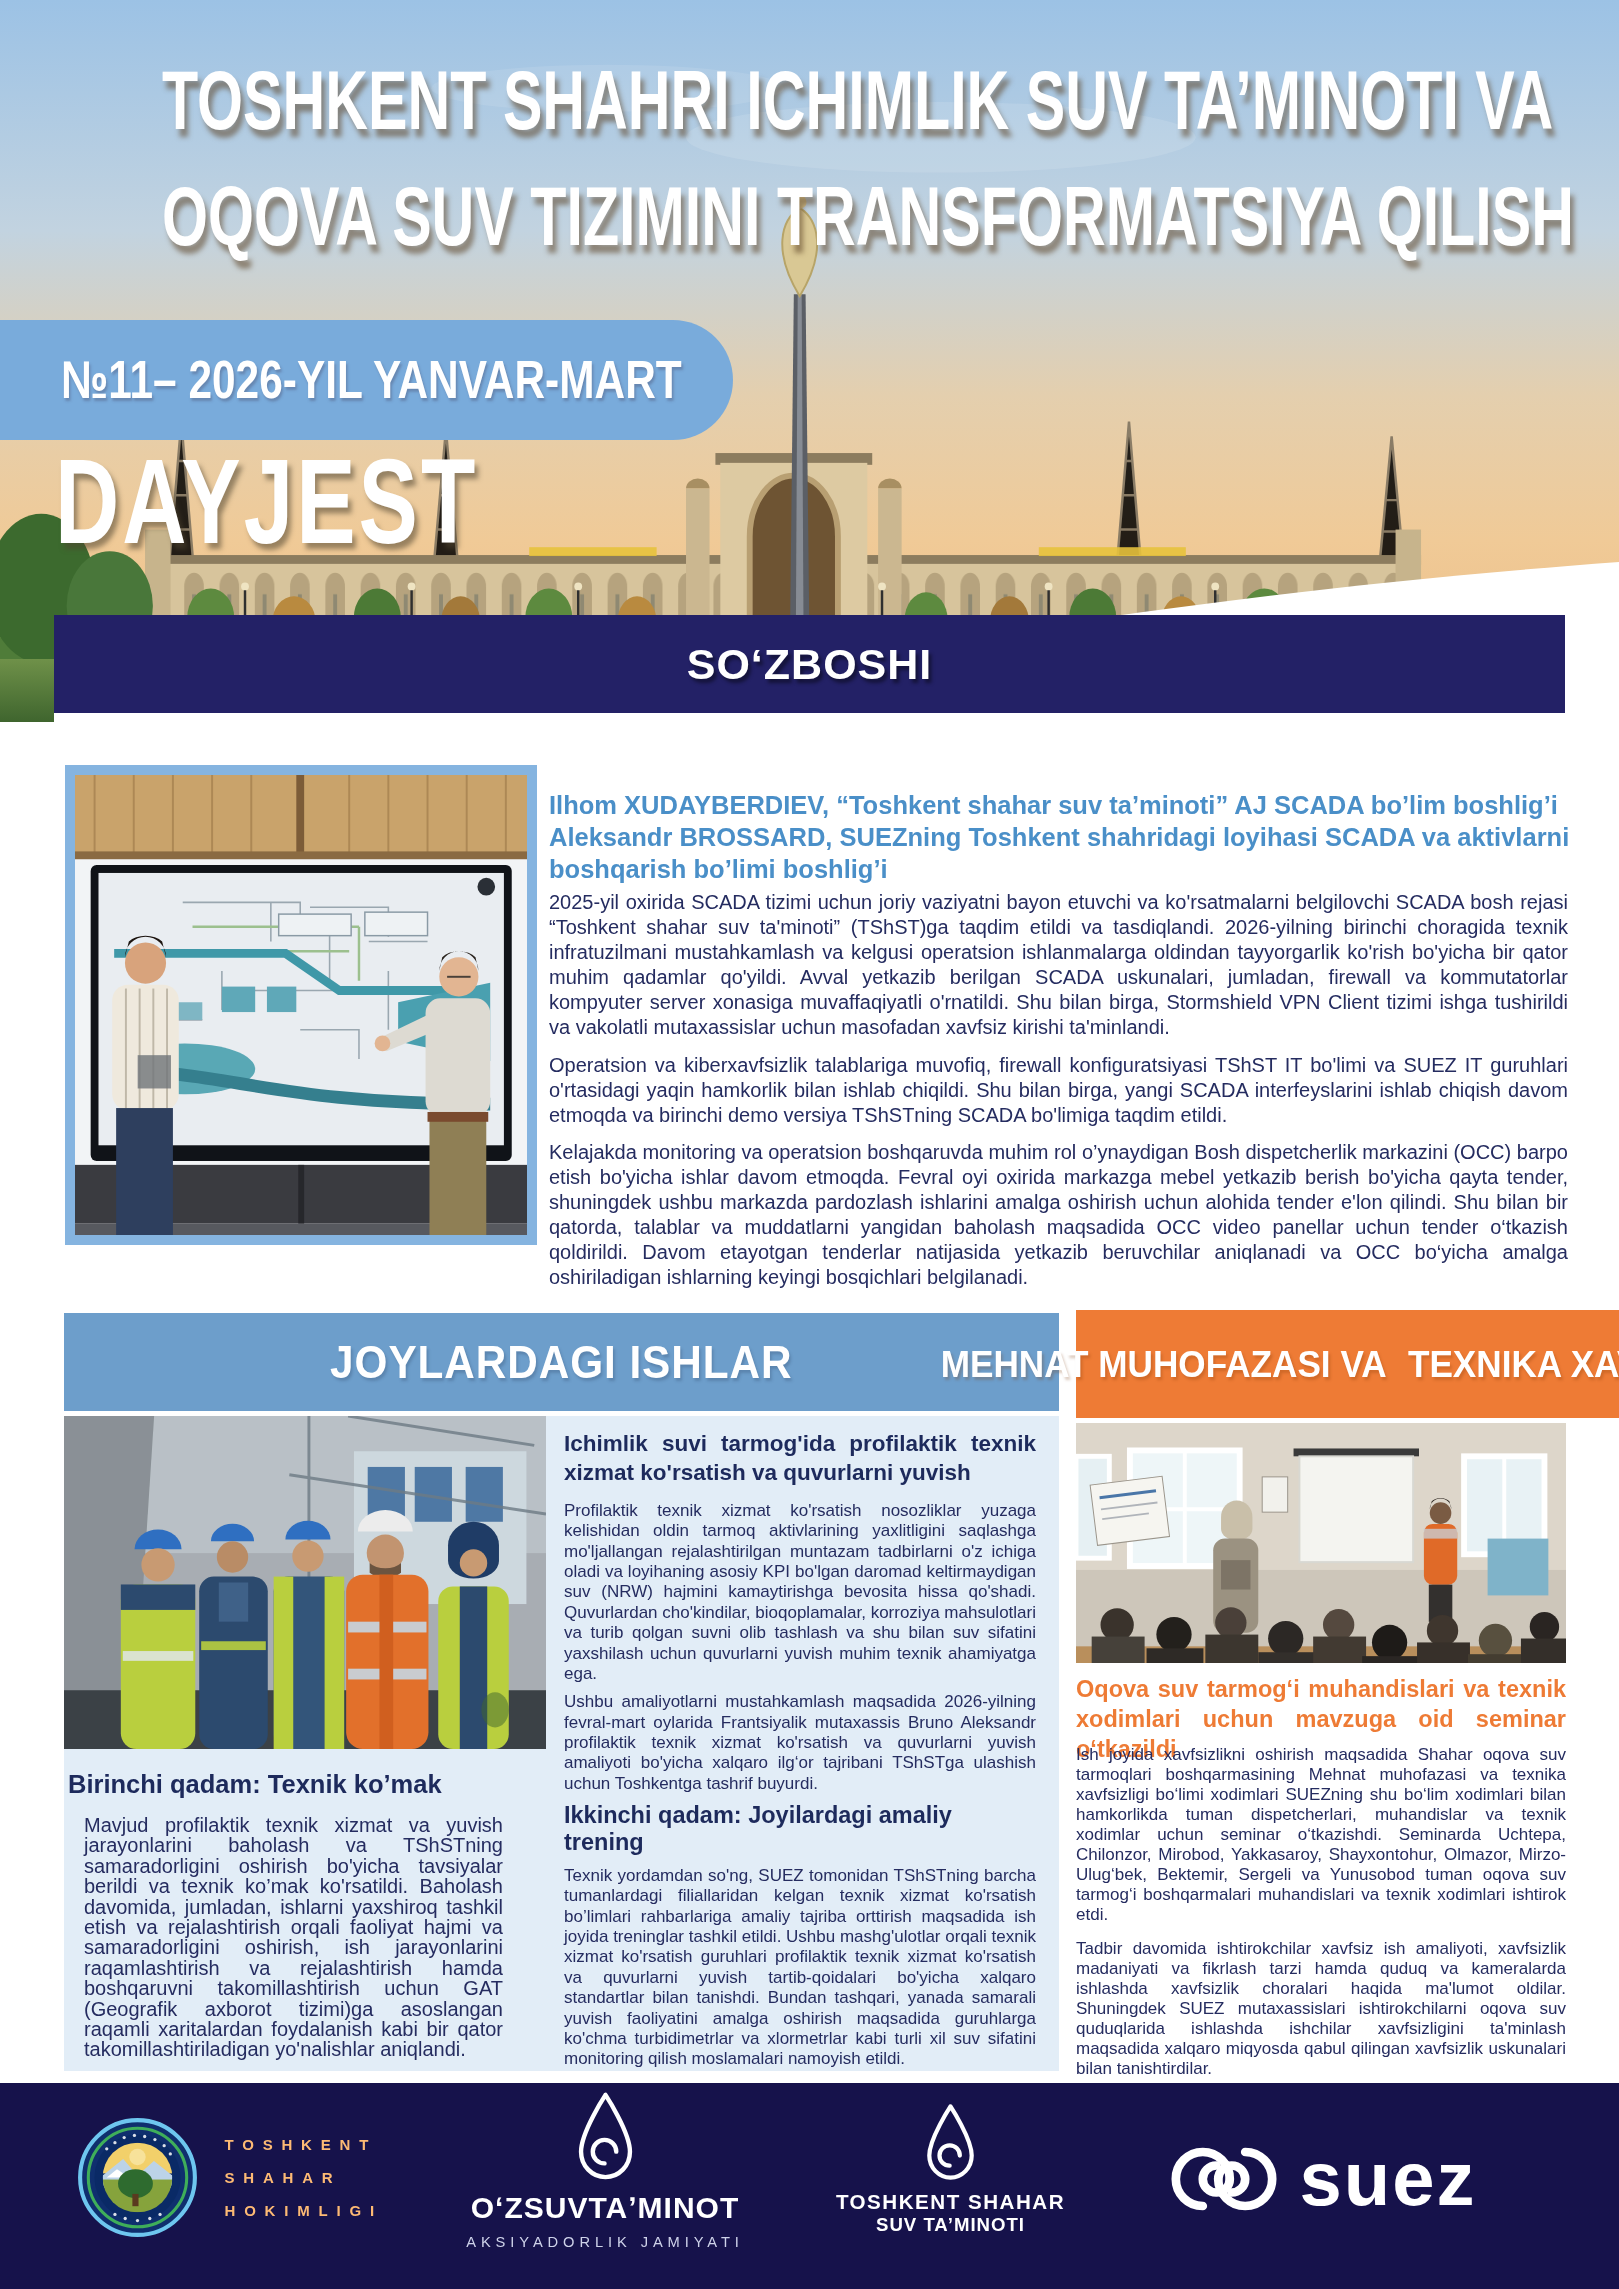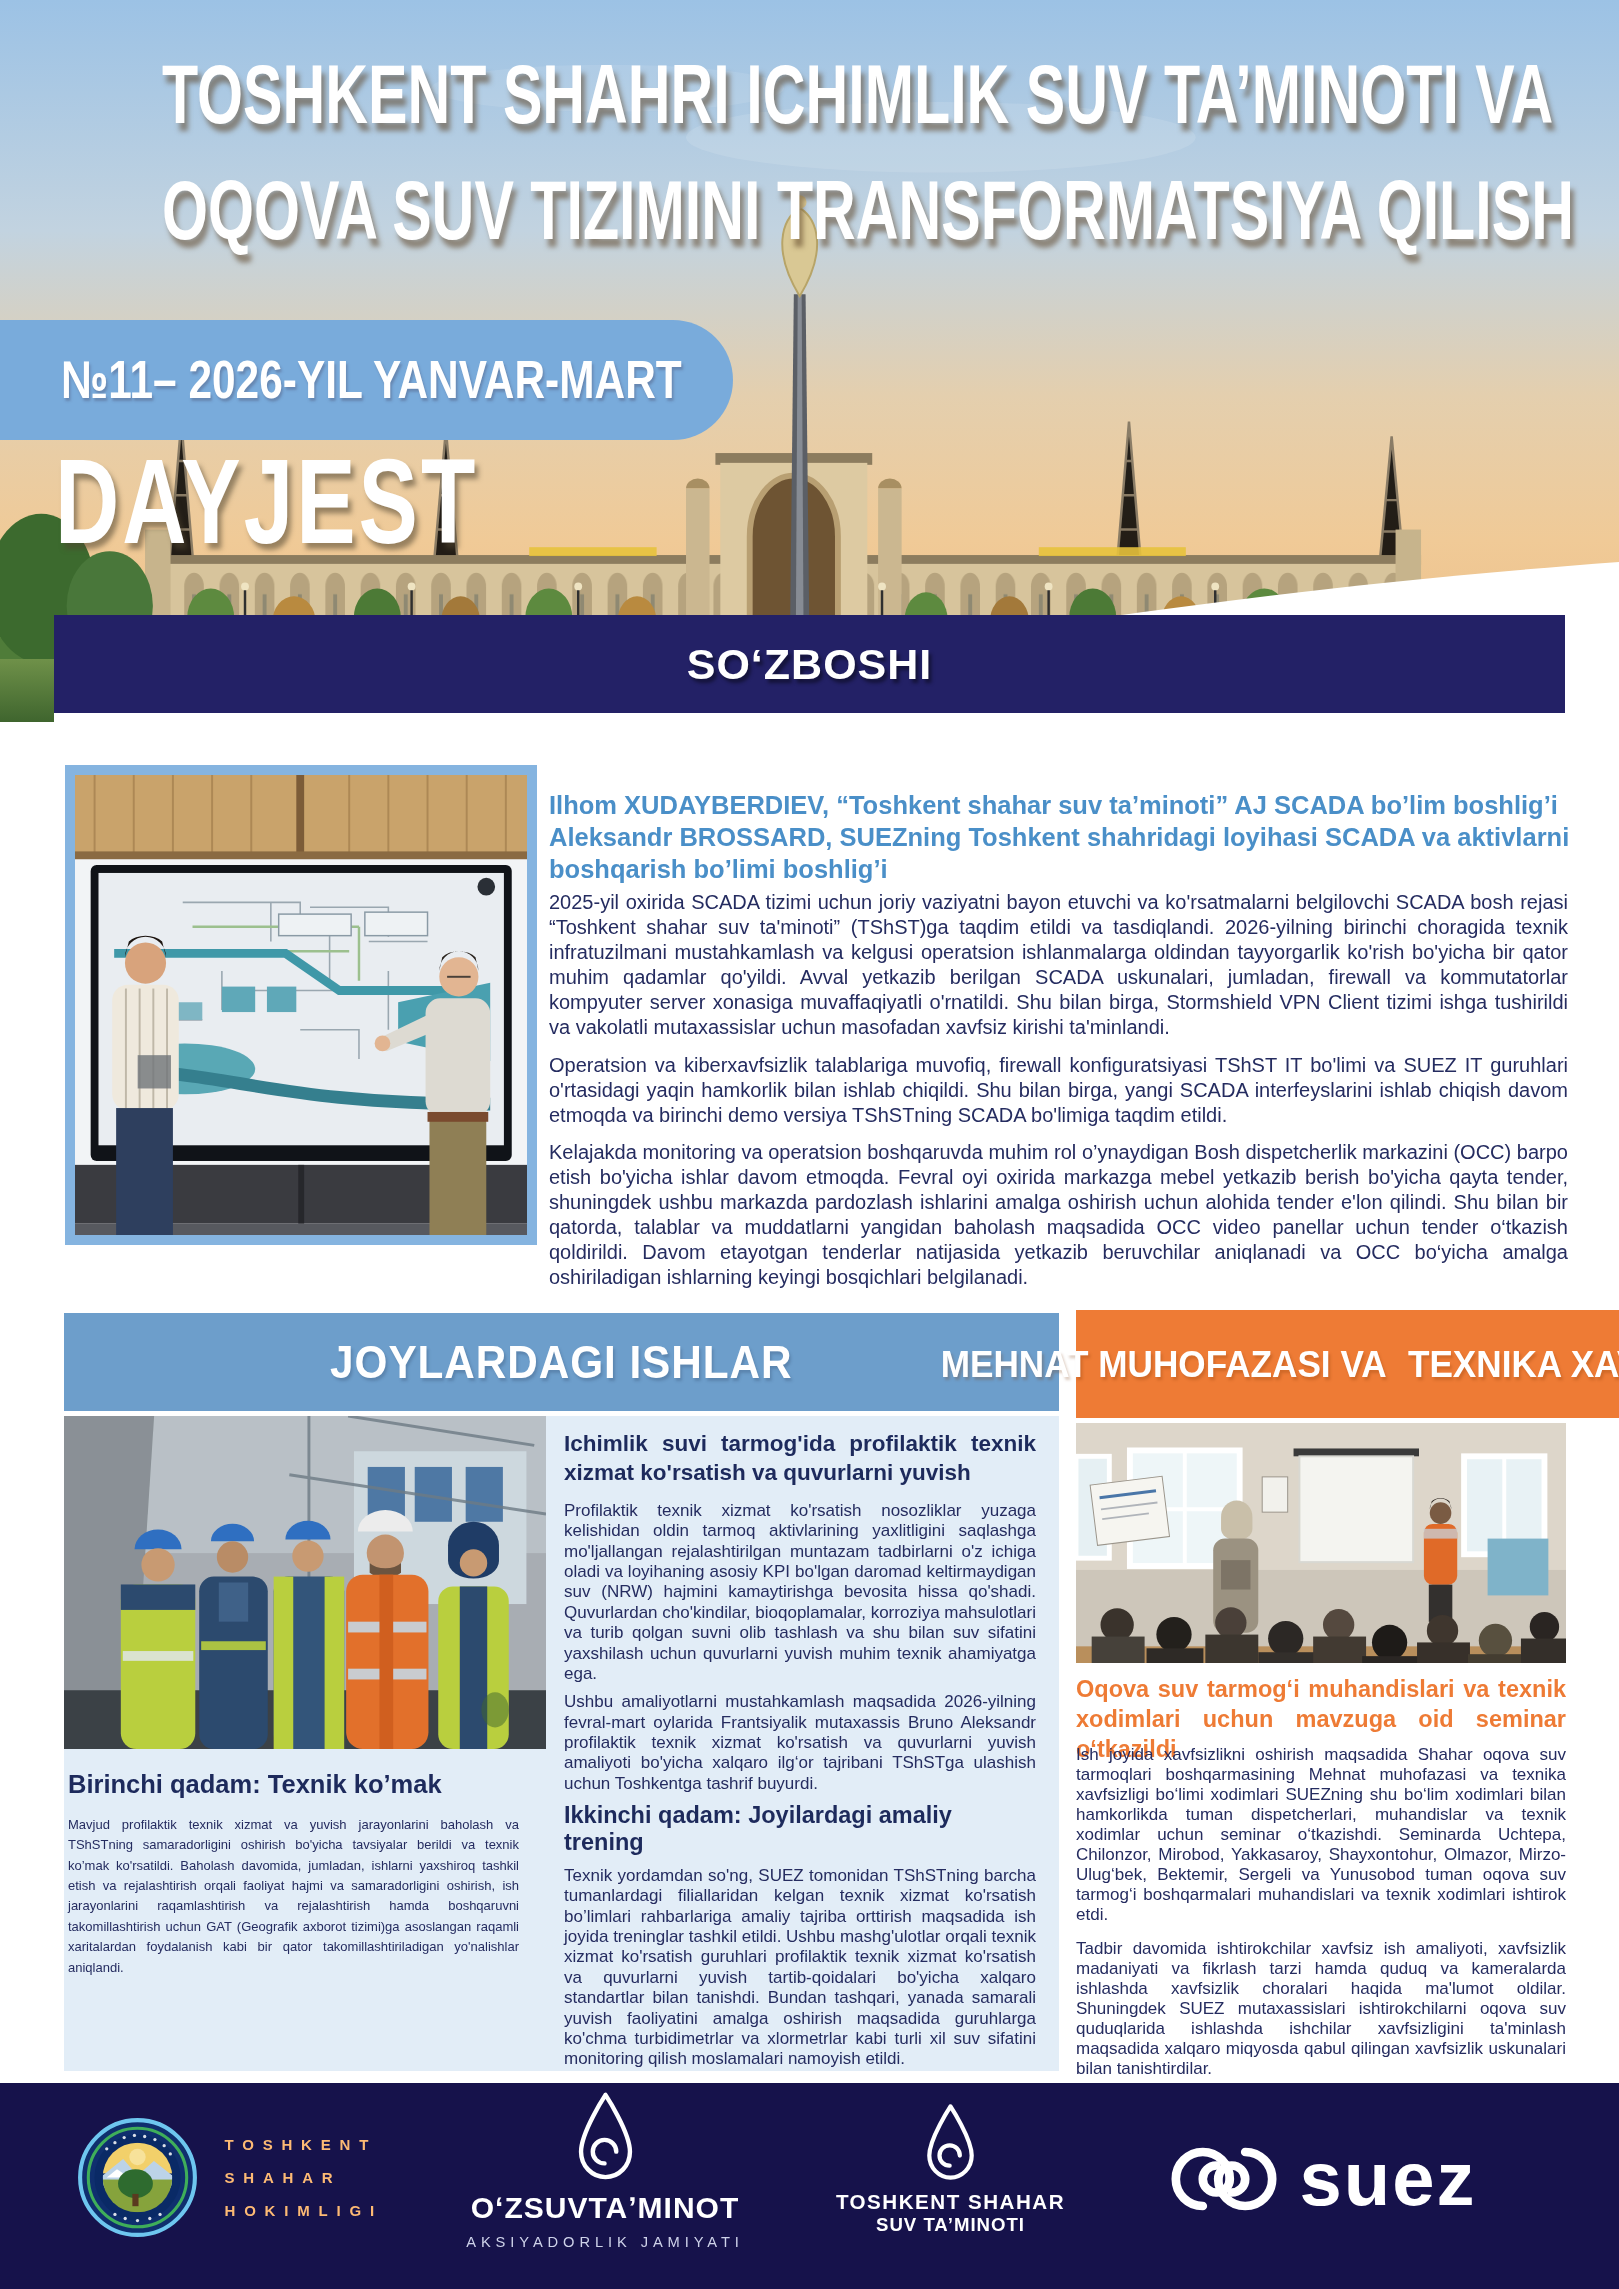--- a/index.html
+++ b/index.html
@@ -2,21 +2,21 @@
 <html><head>
 <meta charset="utf-8">
 <style>
   html,body{margin:0;padding:0;background:#ffffff;}
   #page{position:relative;width:1619px;height:2290px;background:#ffffff;
         font-family:"Liberation Sans",sans-serif;overflow:hidden;}
 
   
   .hero{position:absolute;left:0;top:0;width:1619px;height:659px;}
   .hero svg{position:absolute;left:0;top:0;width:100%;height:100%;}
-  .hero-title{position:absolute;top:37px;left:0;width:100%;text-align:center;color:#ffffff;font-weight:700;}
+  .hero-title{position:absolute;top:43px;left:0;width:100%;text-align:center;color:#ffffff;font-weight:700;}
   .hero-title .line{display:block;white-space:nowrap;font-size:74px;line-height:116px;
         transform:scale(.80,1.12);transform-origin:50% 50%;letter-spacing:0;
         text-shadow:4.9px 6.9px 5.9px rgba(95,70,40,.55);}
   .issue-badge{position:absolute;left:0;top:320px;width:733px;height:120px;
         background:#79abdb;border-radius:0 60px 60px 0;}
   .issue-badge .line{position:absolute;left:61px;top:0;height:120px;line-height:120px;color:#fff;
         font-weight:700;font-size:53px;white-space:nowrap;transform:scale(.80,1);transform-origin:0 50%;
         text-shadow:2px 2.9px 2.9px rgba(70,70,100,.35);}
   .brand{position:absolute;left:55px;top:443px;color:#fff;font-weight:700;font-size:114px;line-height:118px;
         letter-spacing:3.9px;white-space:nowrap;transform:scale(.78,1.05);transform-origin:0 50%;
@@ -42,21 +42,21 @@
   
   .jl-header{position:absolute;left:64px;top:1313px;width:995px;height:98px;background:#6d9ecb;
         display:flex;align-items:center;justify-content:center;}
   .jl-header .t{font-size:46px;font-weight:700;color:#fff;letter-spacing:1px;transform:scaleX(.92);
         white-space:nowrap;text-shadow:2px 2.9px 2.9px rgba(40,60,90,.25);}
   .jl-panel{position:absolute;left:64px;top:1416px;width:995px;height:655px;background:#e2edf7;}
   .workers-photo{position:absolute;left:64px;top:1416px;width:482px;height:333px;}
   .workers-photo svg{width:100%;height:100%;display:block;}
   .jl-left{position:absolute;left:68px;top:1770px;width:451px;}
   .jl-left h4{margin:0 0 15.7px 0;font-size:25.5px;color:#1d2a5c;}
-  .jl-left p{margin:0;font-size:13px;line-height:20.4px;color:#252c60;text-align:justify;}
+  .jl-left p{margin:16px;font-size:20px;line-height:20.4px;color:#252c60;text-align:justify;}
   .jl-mid{position:absolute;left:564px;top:1429px;width:472px;}
   .jl-mid h3{margin:0 0 13.7px 0;font-size:22.5px;line-height:29px;color:#1d2a5c;text-align:justify;}
   .jl-mid p{margin:0 0 7.8px 0;font-size:17px;line-height:20.4px;color:#252c60;text-align:justify;}
   .jl-mid h4{margin:7.8px 0 9.8px 0;font-size:23.5px;color:#1d2a5c;}
 
   
   .mx-header{position:absolute;left:1076px;top:1310px;width:572px;height:108px;background:#ee7b35;
         display:flex;align-items:center;justify-content:center;}
   .mx-header .t{font-size:37px;line-height:47px;font-weight:700;color:#fff;white-space:nowrap;
         transform:scaleX(.95);text-shadow:2px 2.9px 2.9px rgba(120,50,0,.25);}

